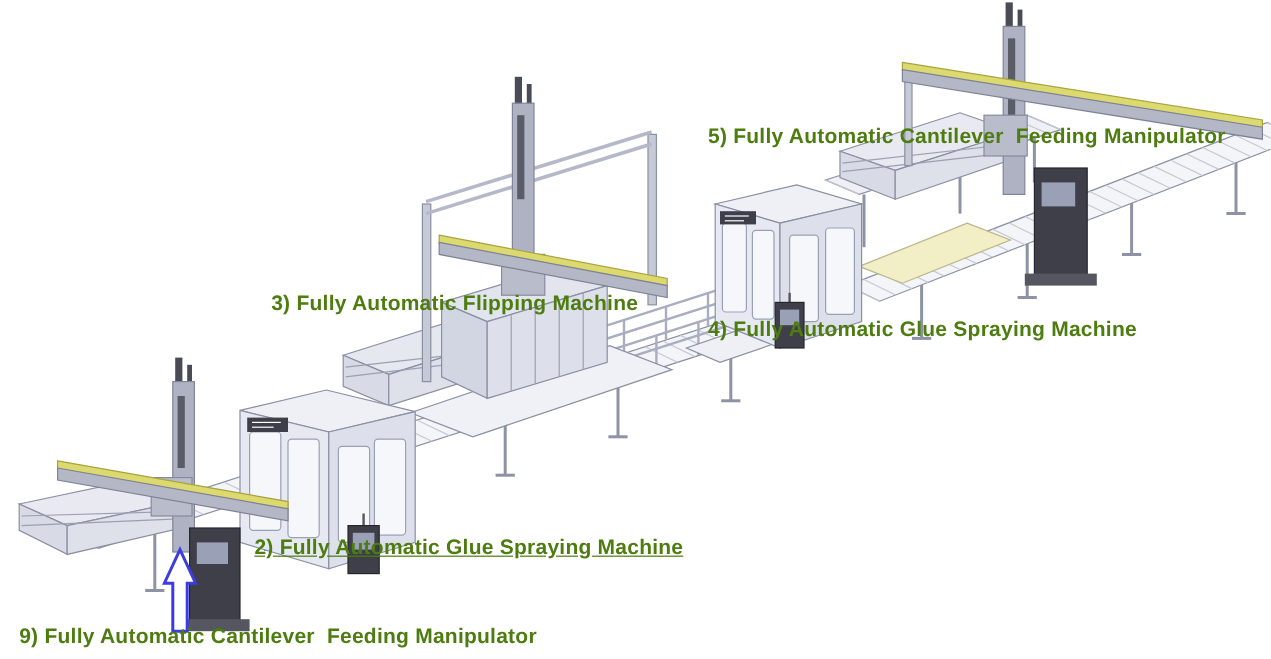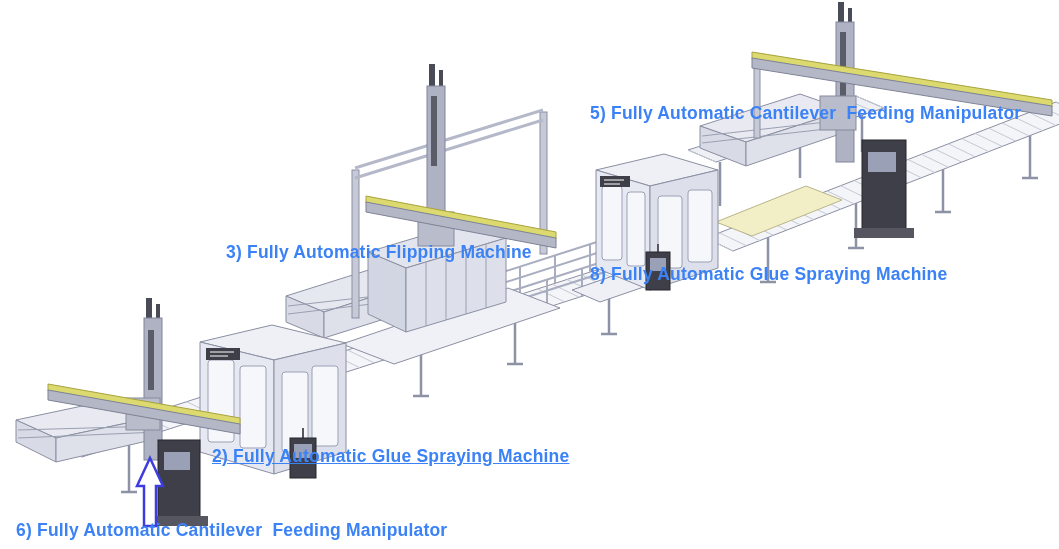--- a/index.html
+++ b/index.html
@@ -1,19 +1,19 @@
 <!DOCTYPE html>
 <html><head>
 <meta charset="utf-8">
 <style>
   html,body{margin:0;padding:0;background:#fff;}
   .stage{position:relative;width:1059px;height:549px;background:#ffffff;overflow:hidden;
          font-family:"Liberation Sans",sans-serif;}
   .stage svg{position:absolute;left:0;top:0;}
-  .mlabel{position:absolute;color:#3b82f6;font-size:17.5px;font-weight:700;
+  .mlabel{position:absolute;color:#4d7c0f;font-size:17.5px;font-weight:700;
           white-space:pre;letter-spacing:.2px;}
   .rollers line{stroke:#c6c9d4;stroke-width:1;}
   .legs line{stroke:#8d93a5;stroke-width:2.5;}
   .rails line{stroke:#a8adc0;stroke-width:2;}
   .outline{stroke:#8a8fa2;stroke-width:1;}
 </style>
 </head>
 <body>
 
 <div class="stage">
@@ -309,19 +309,19 @@
     <g>
       <rect x="158" y="440" width="42" height="80" fill="#3e3f48" stroke="#26272d"></rect>
       <rect x="164" y="452" width="26" height="18" fill="#9aa0b5"></rect>
       <rect x="150" y="516" width="58" height="10" fill="#55565f"></rect>
     </g>
   </g>
 
   <path d="M150,458 L163,486 L156,486 L156,526 L144,526 L144,486 L137,486 Z" fill="#ffffff" stroke="#3c3ce0" stroke-width="2.5"></path>
 </svg>
 
-<div class="mlabel" style="left:16px;top:520px;">6) Fully Automatic Cantilever  Feeding Manipulator</div>
+<div class="mlabel" style="left:16px;top:520px;">9) Fully Automatic Cantilever  Feeding Manipulator</div>
 <div class="mlabel" style="left:212px;top:446px;text-decoration:underline;">2) Fully Automatic Glue Spraying Machine</div>
 <div class="mlabel" style="left:226px;top:242px;text-align:right;">3) Fully Automatic Flipping Machine</div>
-<div class="mlabel" style="left:590px;top:264px;">8) Fully Automatic Glue Spraying Machine</div>
+<div class="mlabel" style="left:590px;top:264px;">4) Fully Automatic Glue Spraying Machine</div>
 <div class="mlabel" style="left:590px;top:103px;">5) Fully Automatic Cantilever  Feeding Manipulator</div>
 
 </div>
 
 </body></html>

